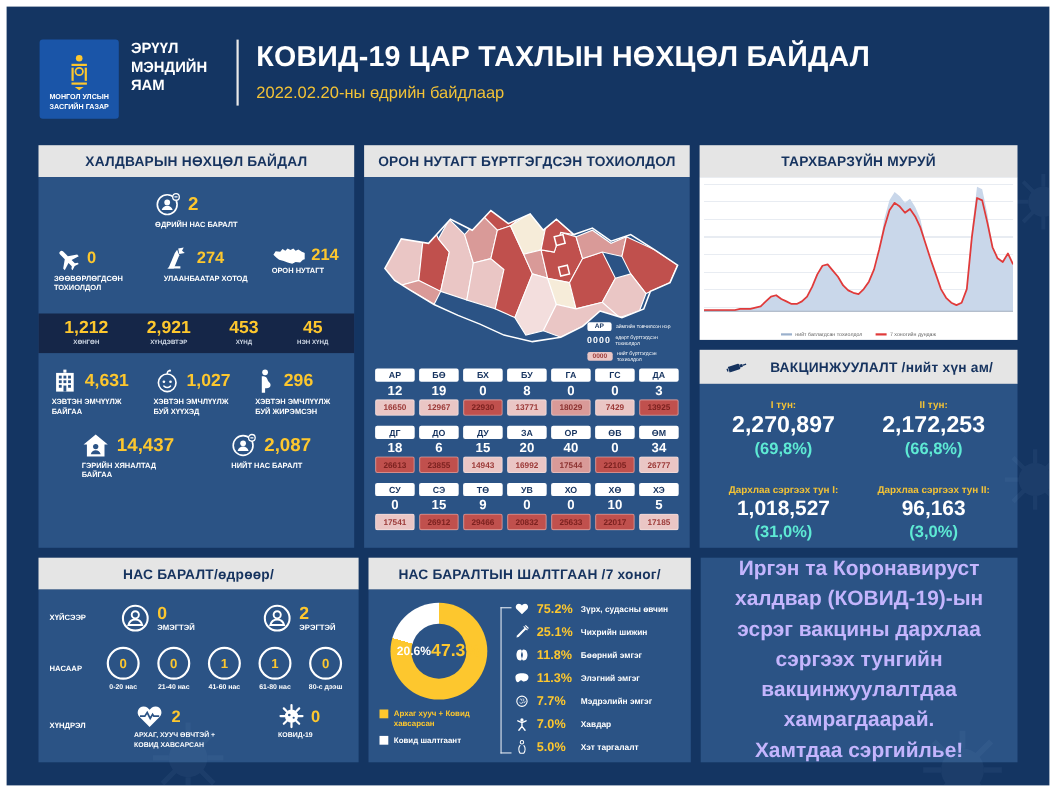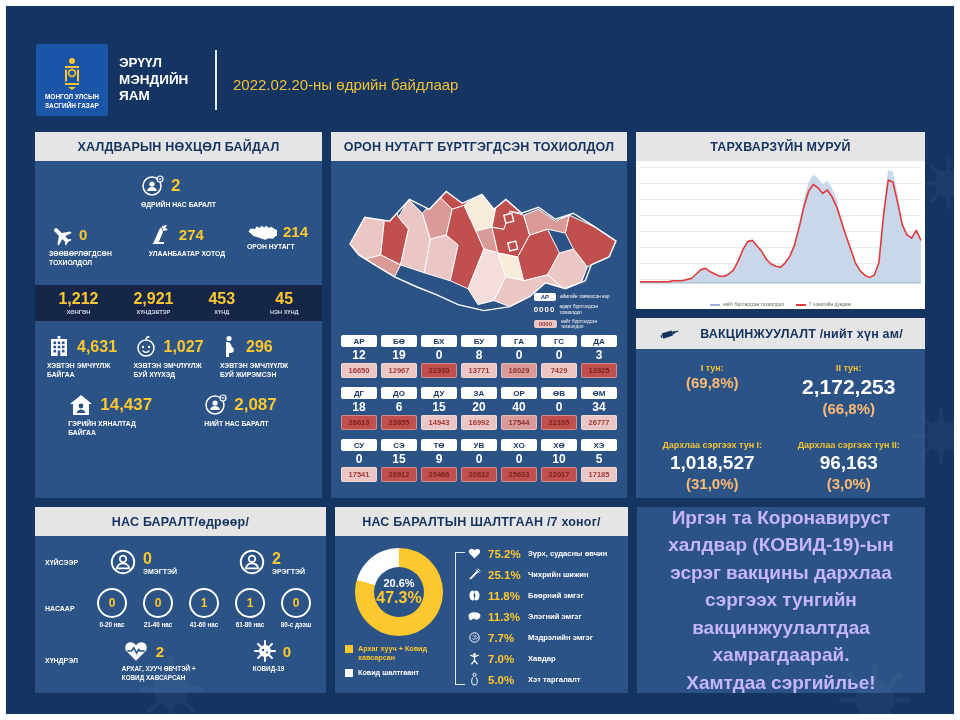--- a/index.html
+++ b/index.html
@@ -2,21 +2,21 @@
 <html><head>
 <meta charset="utf-8">
 <style>
   * { margin:0; padding:0; box-sizing:border-box; }
   html,body { width:960px; height:720px; }
   body { font-family:"Liberation Sans","DejaVu Sans",sans-serif; }
   .page { position:relative; width:960px; height:720px; background:#143562; border:6px solid #ffffff; overflow:hidden; }
   .wm { position:absolute; opacity:.08; pointer-events:none; }
 
   
-  .header { display:flex; align-items:center; margin:30px 30px 8px 30px; height:88px; }
+  .header { display:flex; align-items:flex-start; margin:30px 30px 8px 30px; height:88px; }
   .logo-box { width:72px; height:72px; background:#1a55a8; border-radius:3px; display:flex; flex-direction:column; align-items:center; justify-content:flex-end; padding-bottom:5px; }
   .logo-emblem { margin-bottom:3px; }
   .logo-text { color:#fff; font-size:6.5px; font-weight:bold; text-align:center; line-height:1.35; }
   .ministry { margin-left:11px; color:#fff; font-weight:bold; font-size:13.5px; line-height:1.25; width:92px; }
   .hdr-divider { width:2px; height:60px; background:#e9e9e9; margin:0 16px 0 4px; }
   .titles { }
   .main-title { color:#ffffff; font-weight:bold; font-size:26px; letter-spacing:.2px; }
   .sub-title { color:#f2c236; font-size:15px; margin-top:9px; }
 
   
@@ -32,21 +32,21 @@
   .stat-top { display:flex; align-items:center; gap:6px; }
   .stat-num { color:#fdc72e; font-weight:bold; }
   .stat-label { color:#fff; font-weight:bold; font-size:6.8px; line-height:1.3; margin-top:3px; max-width:78px; }
   .sec1 { padding:13px 14px 8px 14px; }
   .sec1-rowA { display:flex; justify-content:center; gap:44px; }
   .sec1-rowB { display:flex; justify-content:space-between; margin-top:13px; }
   .strip { background:#152648; display:flex; justify-content:space-around; align-items:center; padding:5px 6px 6px 6px; margin-top:10px; }
   .strip-item { text-align:center; }
   .strip-num { color:#fdc72e; font-weight:bold; font-size:16px; }
   .strip-label { color:#cfd8e6; font-weight:bold; font-size:5.6px; margin-top:1px; }
-  .sec2 { padding:14px 24px 0 12px; }
+  .sec2 { padding:14px 12px 0 12px; }
   .sec2-rowA { display:flex; justify-content:space-between; }
   .sec2-rowB { display:flex; justify-content:center; gap:52px; margin-top:13px; }
 
   
   .map-wrap { position:relative; height:172px; padding:4px 4px 0 4px; }
   .map-legend { position:absolute; right:8px; bottom:0px; font-size:4.6px; color:#fff; }
   .map-legend .lg-row { display:flex; align-items:center; gap:4px; margin-bottom:3px; }
   .lg-code { background:#fff; color:#16335f; font-weight:bold; font-size:6px; padding:1px 7px; border-radius:2px; }
   .lg-daily { color:#fff; font-weight:bold; font-size:8px; letter-spacing:1px; }
   .lg-total { background:#eac6c5; color:#9c3a38; font-weight:bold; font-size:6px; padding:1px 5px; border-radius:2px; }
@@ -67,42 +67,42 @@
     background:repeating-linear-gradient(to bottom,#e8ecf2 0 1px,transparent 1px 16px); }
   .chart-legend { position:absolute; bottom:2px; left:0; right:0; display:flex; justify-content:center; gap:12px; font-size:4.8px; color:#666; align-items:center; }
   .leg-line { display:inline-block; width:10px; height:2px; margin-right:3px; vertical-align:middle; }
 
   .vacc-panel { margin-top:9px; }
   .vacc-h { display:flex; align-items:center; justify-content:center; gap:20px; }
   .vacc-body { padding:14px 8px 0 8px; display:grid; grid-template-columns:1fr 1fr; row-gap:16px; text-align:center; }
   .dose-label { color:#f2c236; font-size:9px; font-weight:bold; }
   .dose-val { color:#fff; font-weight:bold; font-size:21px; margin-top:2px; }
   .dose-val.small { font-size:19px; }
-  .dose-pct { color:#fdba74; font-weight:bold; font-size:15px; margin-top:1px; }
+  .dose-pct { color:#5eead4; font-weight:bold; font-size:15px; margin-top:1px; }
 
   
   .row2 { height:186px; }
   .d-row { display:flex; align-items:center; padding:0 10px; }
   .d-rowlabel { width:52px; color:#fff; font-weight:bold; font-size:7px; }
   .sex-item { display:flex; align-items:center; gap:5px; }
   .sex-num { color:#fdc72e; font-weight:bold; font-size:16px; }
   .sex-label { color:#fff; font-weight:bold; font-size:7px; margin-top:10px; }
   .age-item { text-align:center; width:40px; }
   .age-circle { width:30px; height:30px; border:2.5px solid #ffffff; border-radius:50%; color:#fdc72e; font-weight:bold; font-size:12px; display:flex; align-items:center; justify-content:center; margin:0 auto; }
   .age-label { color:#fff; font-weight:bold; font-size:6.3px; margin-top:3px; line-height:1.3; }
   .comp-item { display:flex; flex-direction:column; }
   .comp-top { display:flex; align-items:center; gap:6px; }
   .comp-num { color:#fdc72e; font-weight:bold; font-size:15px; }
   .comp-label { color:#fff; font-weight:bold; font-size:6.3px; line-height:1.3; margin-top:2px; max-width:95px; }
 
   
   .causes-body { display:flex; padding:8px 6px 0 10px; }
   .donut-col { width:108px; }
   .donut { width:88px; height:88px; border-radius:50%; position:relative; margin:4px auto 0 auto; }
-  .donut-hole { position:absolute; inset:19px; background:#2b5385; border-radius:50%; display:flex; flex-direction:column; align-items:center; justify-content:center; }
+  .donut-hole { position:absolute; inset:19px; background:#2b5385; border-radius:50%; display:flex; flex-direction:row; align-items:center; justify-content:center; }
   .donut-top { color:#ffffff; font-weight:bold; font-size:11px; }
   .donut-bottom { color:#fdc72e; font-weight:bold; font-size:16px; }
   .donut-legend { margin-top:8px; }
   .dl-row { display:flex; gap:5px; margin-bottom:5px; align-items:flex-start; }
   .dl-swatch { width:8px; height:8px; flex:0 0 auto; margin-top:1px; }
   .dl-txt { font-weight:bold; font-size:7.2px; line-height:1.3; }
   .bracket { width:10px; border:1.4px solid #dfe6f0; border-right:none; margin:8px 0 8px 2px; }
   #causes-list { flex:1; display:flex; flex-direction:column; justify-content:space-between; padding:2px 0 6px 2px; }
   .cause-row { display:flex; align-items:center; gap:6px; }
   .cause-pct { color:#fdc72e; font-weight:bold; font-size:11.5px; width:34px; }
@@ -161,20 +161,21 @@
         <div>МОНГОЛ УЛСЫН</div>
         <div>ЗАСГИЙН ГАЗАР</div>
       </div>
     </div>
     <div class="ministry">
       <div>ЭРҮҮЛ</div>
       <div>МЭНДИЙН ЯАМ</div>
     </div>
     <div class="hdr-divider"></div>
     <div class="titles">
+      <div class="main-title">КОВИД-19 ЦАР ТАХЛЫН НӨХЦӨЛ БАЙДАЛ</div>
       <div class="sub-title">2022.02.20-ны өдрийн байдлаар</div>
     </div>
   </div>
 
   <div class="grid row1">
 
     <div class="col c-left">
       <div class="panel-h">ХАЛДВАРЫН НӨХЦӨЛ БАЙДАЛ</div>
       <div class="panel-b">
         <div class="sec1">
@@ -533,20 +534,21 @@
                   <path d="M19 9h4" stroke="#16335f" stroke-width="1.4"></path>
                   <path d="M3 7.5v3M5 6v6" stroke="#16335f" stroke-width="1.4"></path>
                 </g>
               </svg>
             </span>
           <span>ВАКЦИНЖУУЛАЛТ /нийт хүн ам/</span>
         </div>
         <div class="panel-b vacc-body">
           <div>
             <div class="dose-label">I тун:</div>
+            <div class="dose-val">2,270,897</div>
             <div class="dose-pct">(69,8%)</div>
           </div>
           <div>
             <div class="dose-label">II тун:</div>
             <div class="dose-val">2,172,253</div>
             <div class="dose-pct">(66,8%)</div>
           </div>
           <div>
             <div class="dose-label">Дархлаа сэргээх тун I:</div>
             <div class="dose-val small">1,018,527</div>

